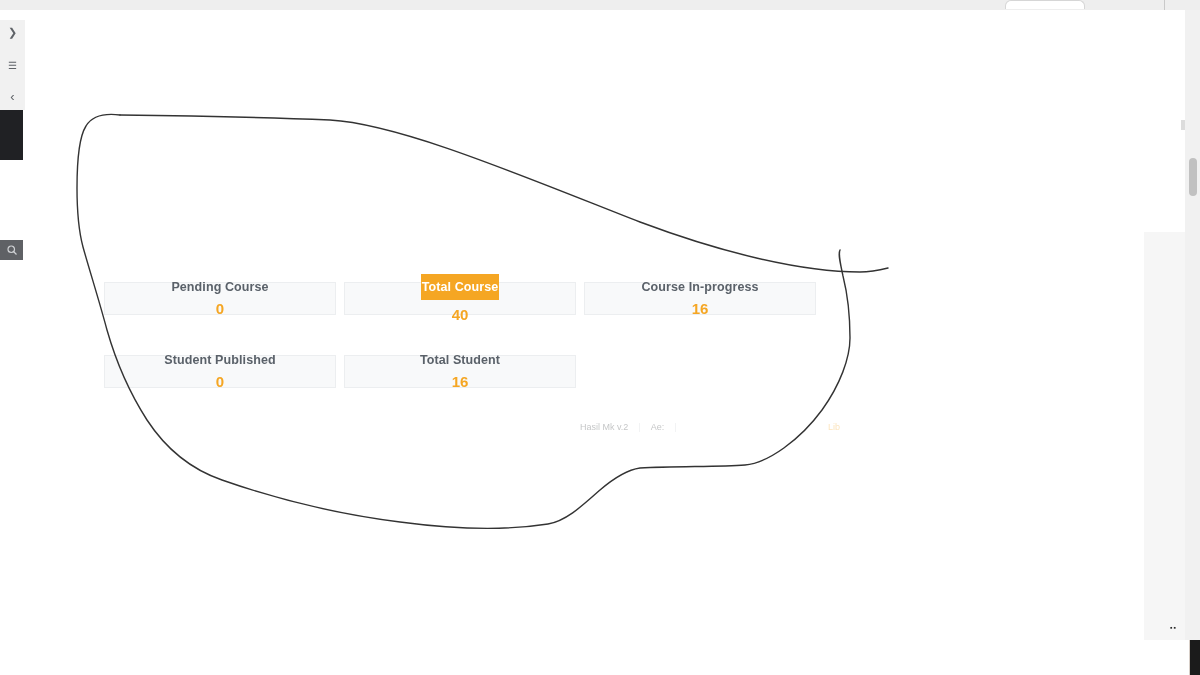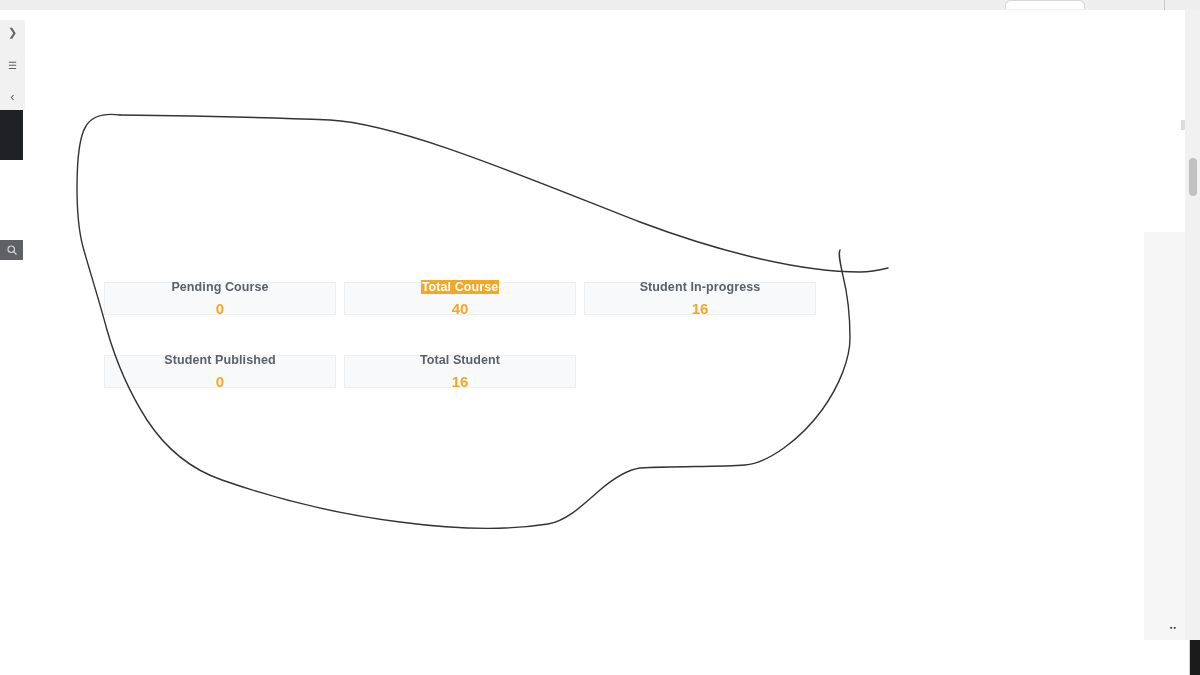--- a/index.html
+++ b/index.html
@@ -120,21 +120,21 @@
   .stat-label {
     font-size: 12.5px;
     font-weight: bold;
     color: #5a6169;
     letter-spacing: .1px;
     white-space: nowrap;
   }
   .stat-label.is-selected {
     background: #f5a623;
     color: #ffffff;
-    padding: 0 1px;
+    padding: 6px 1px;
   }
   .stat-value {
     font-size: 15px;
     font-weight: bold;
     color: #f5a623;
   }
 
   
   #footer-row {
     position: absolute;
@@ -240,36 +240,44 @@
       <div class="stat-value">0</div>
     </div>
 
 
     <div class="stat-card">
       <div class="stat-label is-selected">Total Course</div>
       <div class="stat-value">40</div>
     </div>
 
     <div class="stat-card">
-      <div class="stat-label">Student In-progress</div>
+      <div class="stat-label">Course In-progress</div>
       <div class="stat-value">16</div>
     </div>
 
     <div class="stat-card">
       <div class="stat-label">Student Published</div>
       <div class="stat-value">0</div>
     </div>
 
     <div class="stat-card">
       <div class="stat-label">Total Student</div>
       <div class="stat-value">16</div>
     </div>
 
   </div>
 
+  <div id="footer-row">
+    <span>Hasil Mk v.2</span>
+    <span class="f-sep">|</span>
+    <span>Ae:</span>
+    <span class="f-sep">|</span>
+    <span class="f-spacer"></span>
+    <span class="f-accent">Lib</span>
+  </div>
 
 </div>
 
 <div id="inner-panel-bg"></div>
 <div id="inner-scroll-tick"></div>
 <div id="outer-scroll-track">
   <div id="outer-scroll-thumb"></div>
 </div>
 <div id="tiny-glyph">▪▪</div>
 <div id="footer-dark-strip"></div>

